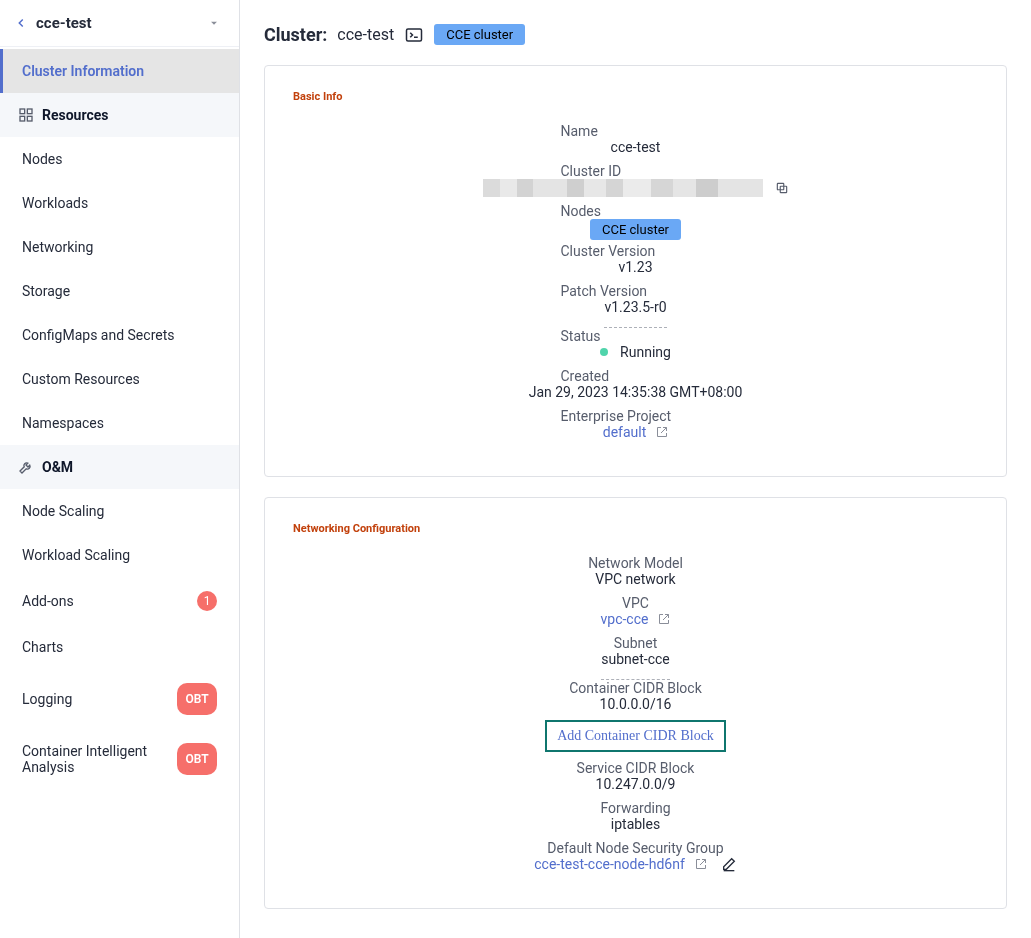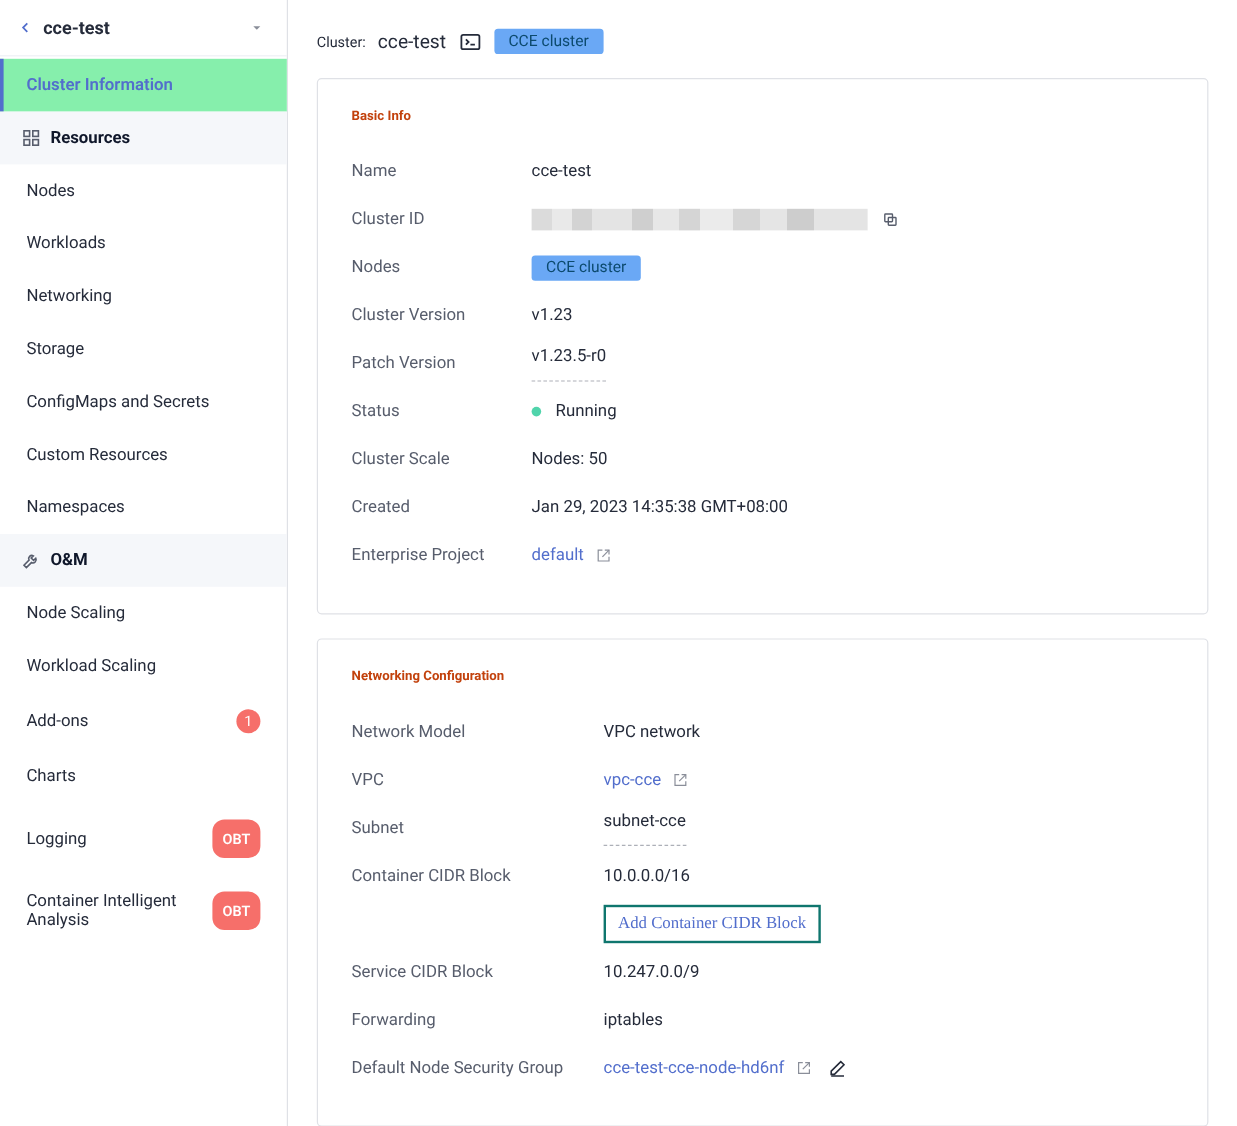--- a/index.html
+++ b/index.html
@@ -6,40 +6,40 @@
   body { font-family: -apple-system, BlinkMacSystemFont, "Segoe UI", Roboto, "Helvetica Neue", Arial, sans-serif; font-size: 14px; color: #252b3a; background: #fff; }
   .layout { display: flex; min-height: 938px; }
   .sidebar { width: 240px; border-right: 1px solid #dfe1e6; background: #fff; display: flex; flex-direction: column; }
   .sb-header { display: flex; align-items: center; padding: 14px 18px 14px 14px; border-bottom: 1px solid #eef0f5; }
   .sb-back { width: 14px; height: 14px; margin-right: 8px; display: inline-flex; }
   .sb-title { font-weight: 700; font-size: 15px; flex: 1; color: #252b3a; }
   .sb-dropdown { color: #8a8e99; }
   .sb-section { padding-top: 2px; }
   .sb-groupheader { display: flex; align-items: center; gap: 8px; padding: 14px 18px; font-weight: 700; color: #0f172a; background: #f5f7fa; }
   .sb-item { display: flex; align-items: center; justify-content: space-between; padding: 14px 22px; color: #252b3a; cursor: pointer; }
-  .sb-item.active { color: #526ecc; border-left: 3px solid #526ecc; padding-left: 19px; font-weight: 600; background:#86efac;}
+  .sb-item.active { color: #526ecc; border-left: 3px solid #526ecc; padding-left: 19px; font-weight: 600; background:#e5e5e5;}
   .badge-dot { min-width: 20px; height: 20px; border-radius: 10px; background: #f66f6a; color: #fff; font-size: 12px; display: inline-flex; align-items: center; justify-content: center; padding: 0 6px; }
   .badge-obt { min-width: 40px; height: 32px; border-radius: 10px; background: #f66f6a; color: #fff; font-size: 12px; display: inline-flex; align-items: center; justify-content: center; padding: 0 8px; font-weight: 600; }
   .upg-icon { width: 16px; height: 16px; display: inline-flex; }
   .ghdr-icon { width: 16px; height: 16px; display: inline-flex; color:#575d6c; }
 
   .main { flex: 1; padding: 24px 24px 40px 24px; background: #fff; }
   .titlebar { display:flex; align-items:center; gap:10px; margin-bottom: 20px; }
-  .titlebar .prefix { font-size: 12px; font-weight:400; }
+  .titlebar .prefix { font-size: 18px; font-weight:700; }
   .titlebar .cname { font-size:16px; font-weight:400; }
   .titlebar .term-icon { width:20px; height:18px; display:inline-flex; }
-  .pill { display:inline-flex; align-items:center; padding:3px 12px; border-radius:3px; background:#5e7ce0; color:#0c4a6e; font-size:13px; }
+  .pill { display:inline-flex; align-items:center; padding:3px 12px; border-radius:3px; background:#5e7ce0; color:#000000; font-size:13px; }
   .pill.light { background:#6aa8f5; }
 
   .card { border:1px solid #dfe1e6; border-radius:4px; padding:24px 28px 28px 28px; margin-bottom:20px; }
   .card h2 { font-size:11px; font-weight:700; margin-bottom:20px; color:#c2410c; }
-  .kv { display:flex; align-items:center; min-height:40px; }
+  .kv { display:flex; align-items:center; min-height:40px;flex-direction:column; }
   .kv .k { width:150px; color:#575d6c; }
   .kv .v { color:#252b3a; display:flex; align-items:center; gap:6px; }
-  .kv.net .k { width:210px; }
+  .kv.net .k { width:210px;text-align:center; }
   .dashed-under { border-bottom: 1px dashed #adb0b8; padding-bottom:12px; }
   .status-dot { width:8px; height:8px; border-radius:50%; background:#50d4ab; display:inline-block; margin-right:6px; }
   .link { color:#526ecc; cursor:pointer; }
   .ext-icon { width:12px; height:12px; display:inline-flex; margin-left:4px; color:#8a8e99; }
   .pixelated { width:280px; height:18px; background:
      linear-gradient(90deg,#e5e5e5 0 6%,#f5f5f5 6% 12%,#dcdcdc 12% 18%,#efefef 18% 30%,#d8d8d8 30% 36%,#f2f2f2 36% 44%,#dedede 44% 50%,#f7f7f7 50% 60%,#e0e0e0 60% 68%,#f0f0f0 68% 76%,#d6d6d6 76% 84%,#efefef 84% 100%);
      filter: contrast(0.9);
   }
   .copy-icon { width:14px; height:14px; display:inline-flex; color:#575d6c; margin-left:6px; }
   .highlight-box { display:inline-block; border:2px solid #0f766e; padding:6px 10px;font-family:Liberation Serif, serif; }
@@ -185,24 +185,20 @@
           </div>
       </div>
       <div class="kv">
         <div class="k">Status</div>
         <div class="v">
             <span class="status-dot"></span>
             <span>Running</span>
           </div>
       </div>
       <div class="kv">
-        <div class="k">Cluster Scale</div>
-        <div class="v">Nodes: 50</div>
-      </div>
-      <div class="kv">
         <div class="k">Created</div>
         <div class="v">Jan 29, 2023 14:35:38 GMT+08:00</div>
       </div>
       <div class="kv">
         <div class="k">Enterprise Project</div>
         <div class="v">
           <span class="link">default</span>
           <span class="ext-icon">
             <svg viewBox="0 0 24 24" width="12" height="12" fill="none" stroke="currentColor" stroke-width="2">
                 <path d="M14 3h7v7"></path>

